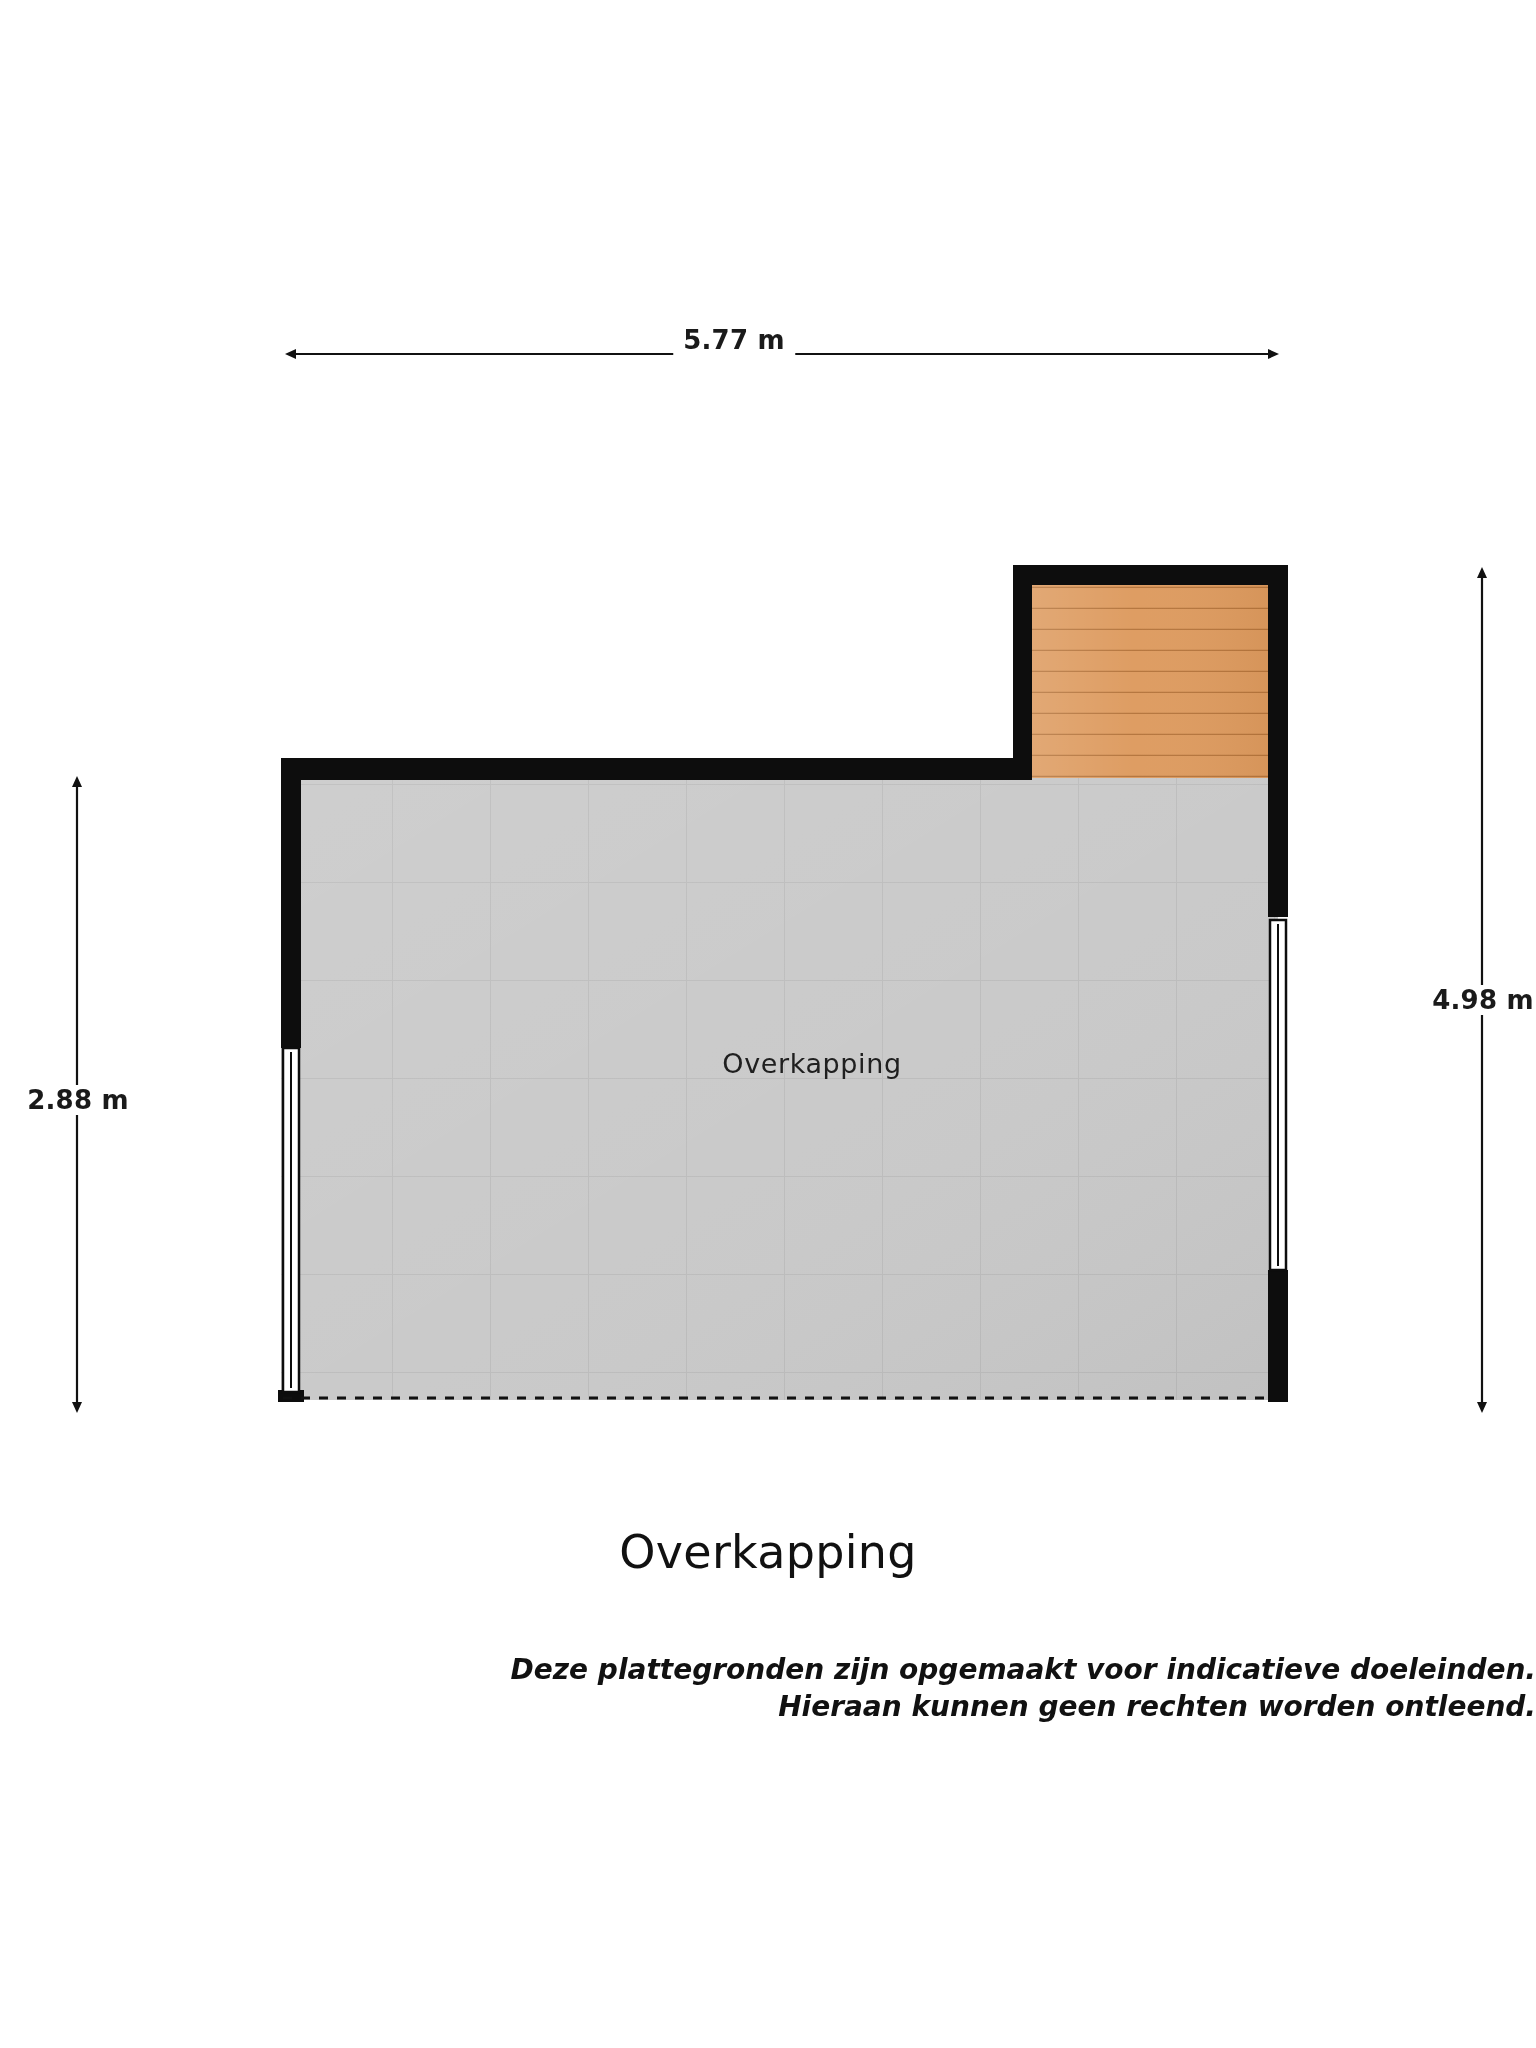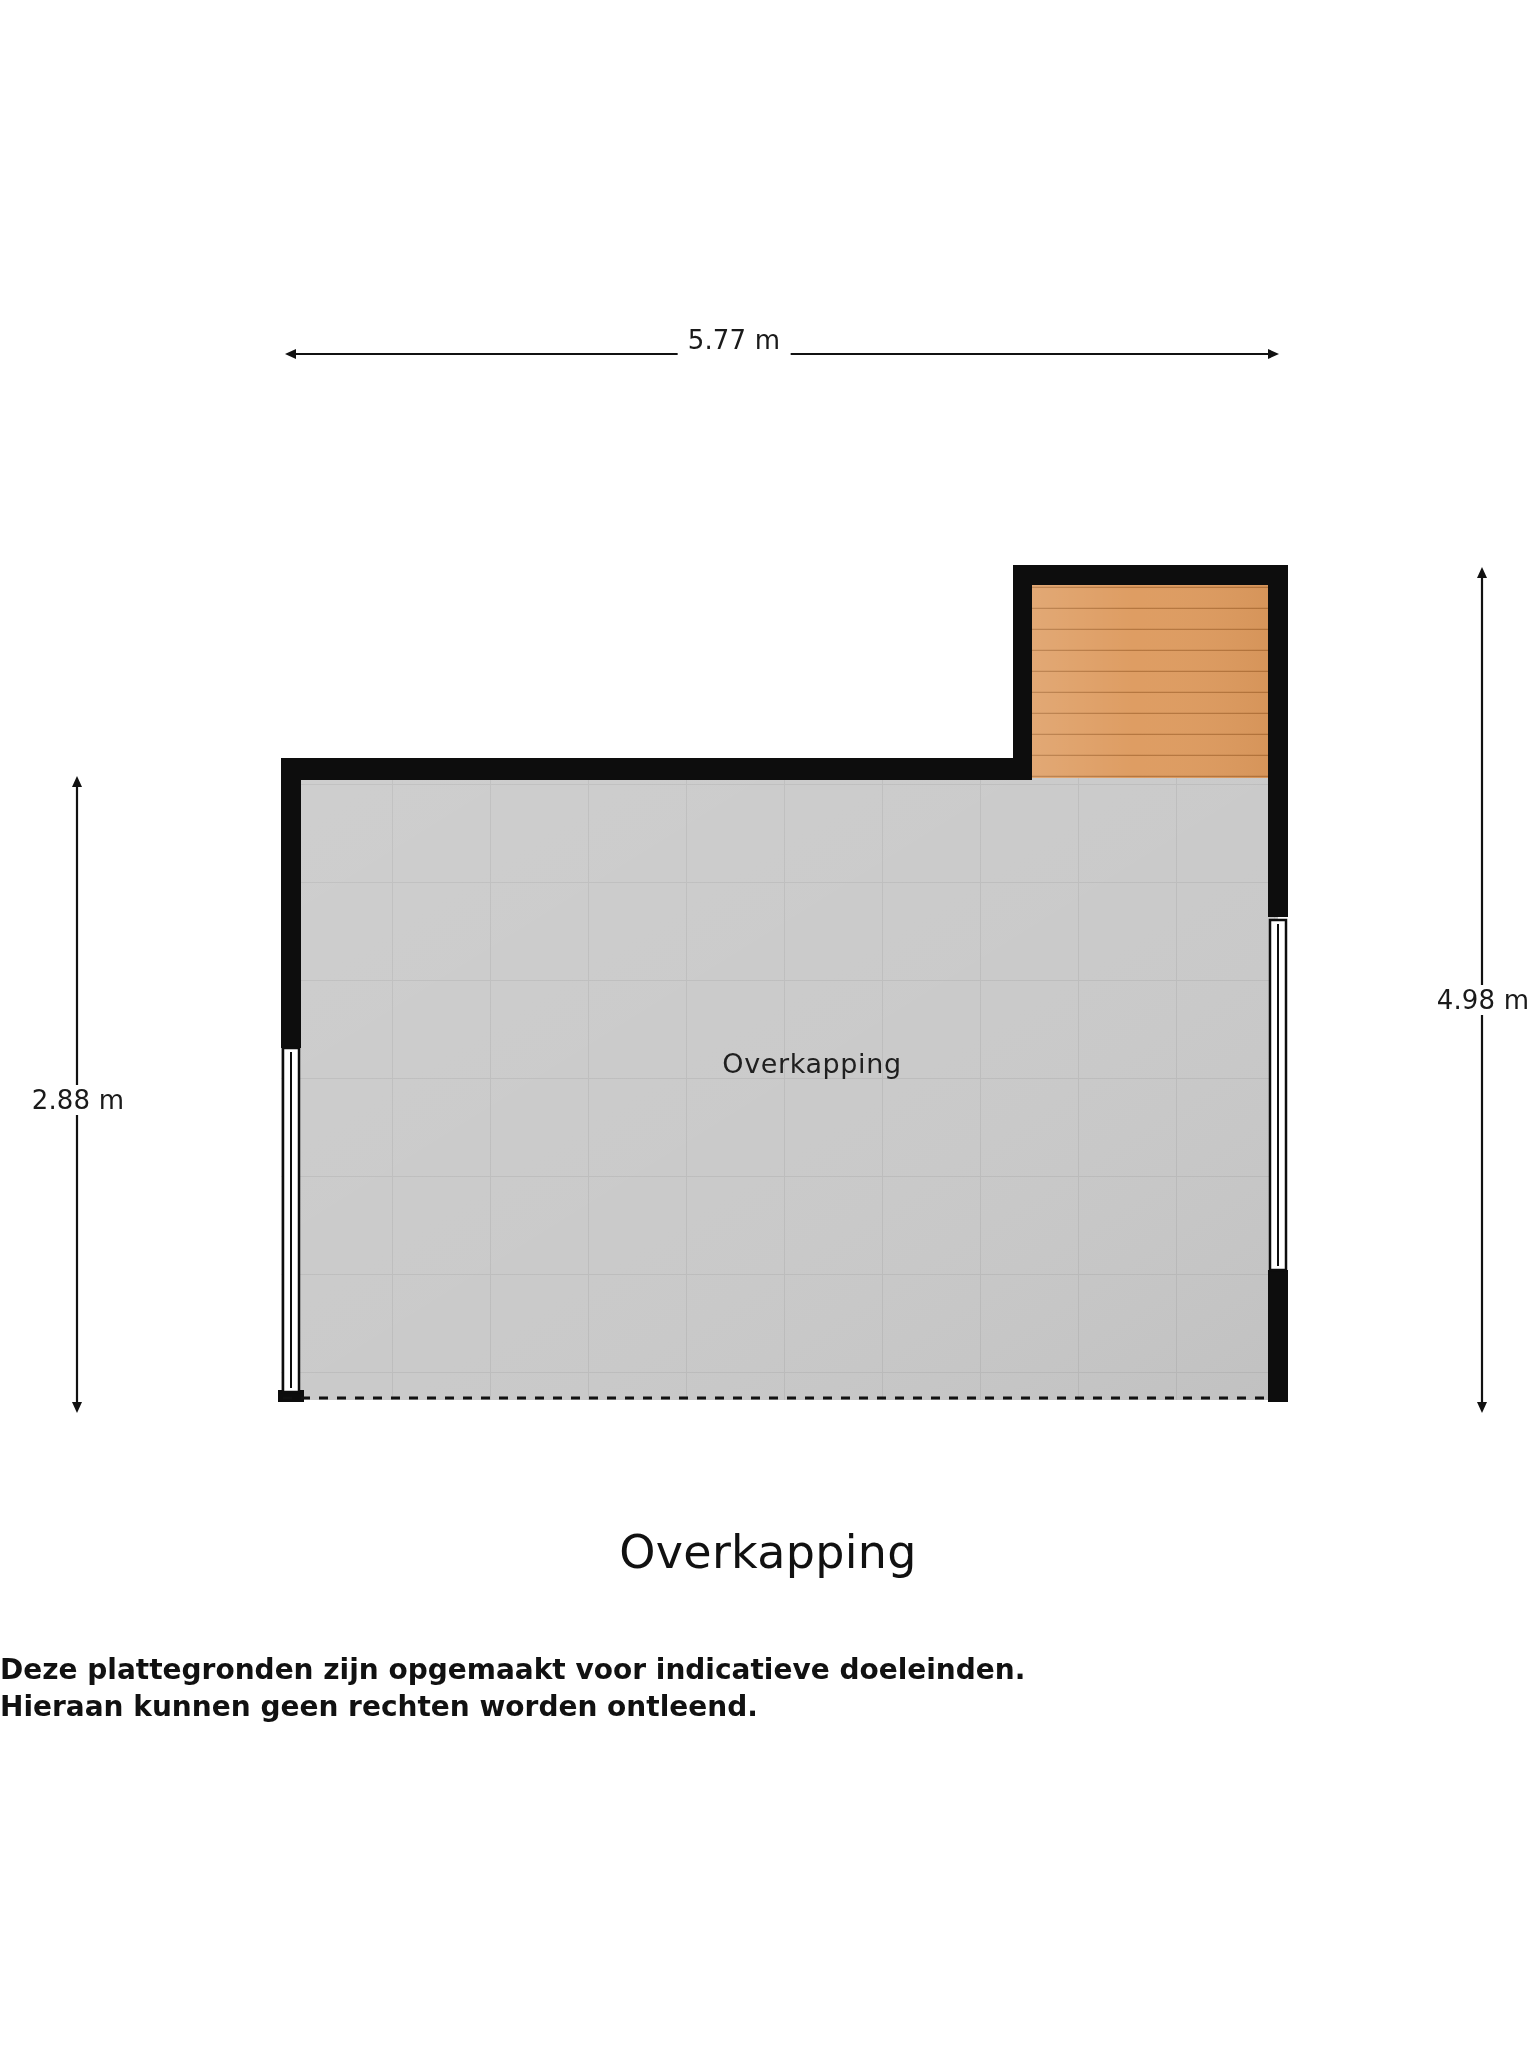--- a/index.html
+++ b/index.html
@@ -23,20 +23,21 @@
 
   
   .dim-label {
     position: absolute;
     font-size: 26px;
     color: #1a1a1a;
     white-space: nowrap;
     background: #ffffff;
     padding: 0 10px;
     letter-spacing: 0.2px;
+    font-weight: bold;
   }
   #dim-top-label {
     left: 734px;
     top: 340px;
     transform: translate(-50%, -50%);
   }
   #dim-left-label {
     left: 78px;
     top: 1100px;
     transform: translate(-50%, -50%);
@@ -67,25 +68,26 @@
     text-align: center;
     font-size: 46px;
     color: #111111;
     letter-spacing: 0.3px;
   }
   #disclaimer {
     position: absolute;
     left: 0;
     right: 0;
     top: 1652px;
-    text-align: left;
+    text-align: right;
     font-size: 28px;
     font-weight: bold;
     color: #111111;
     line-height: 1.32;
+    font-style: italic;
   }
   #disclaimer .line {
     display: block;
   }
 </style>
 </head>
 <body>
 
 <div id="floorplan-root">
 

